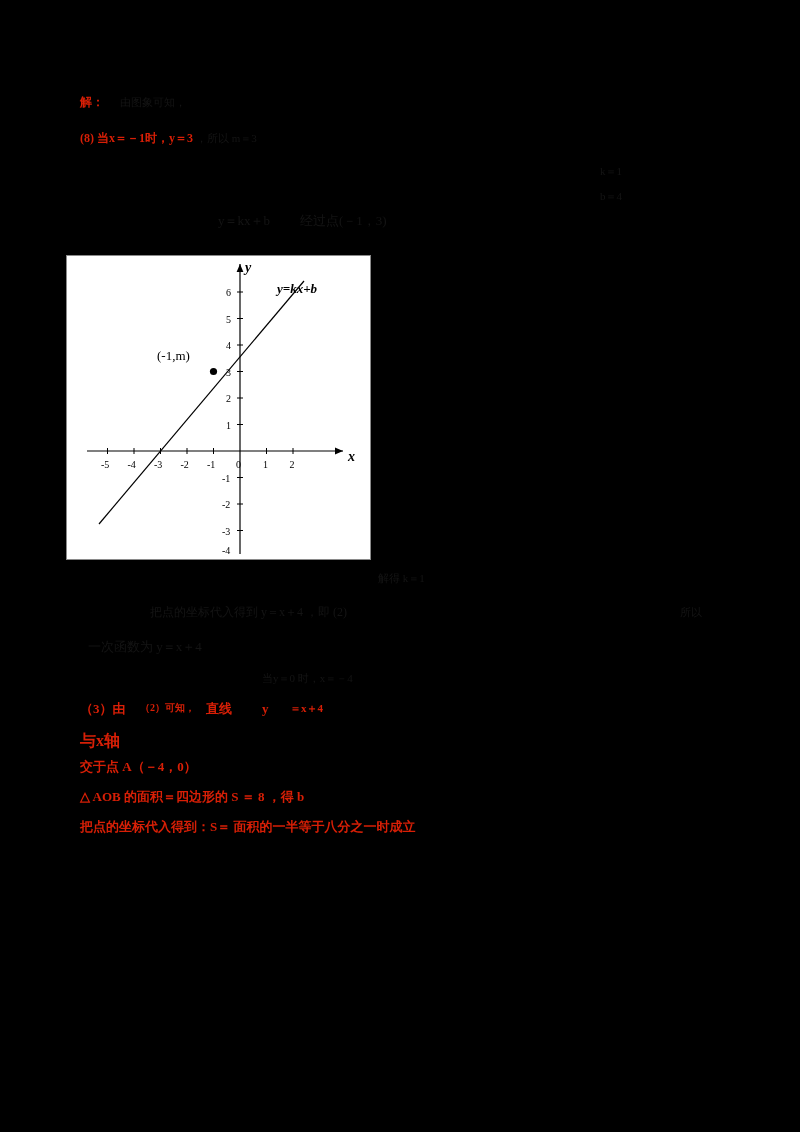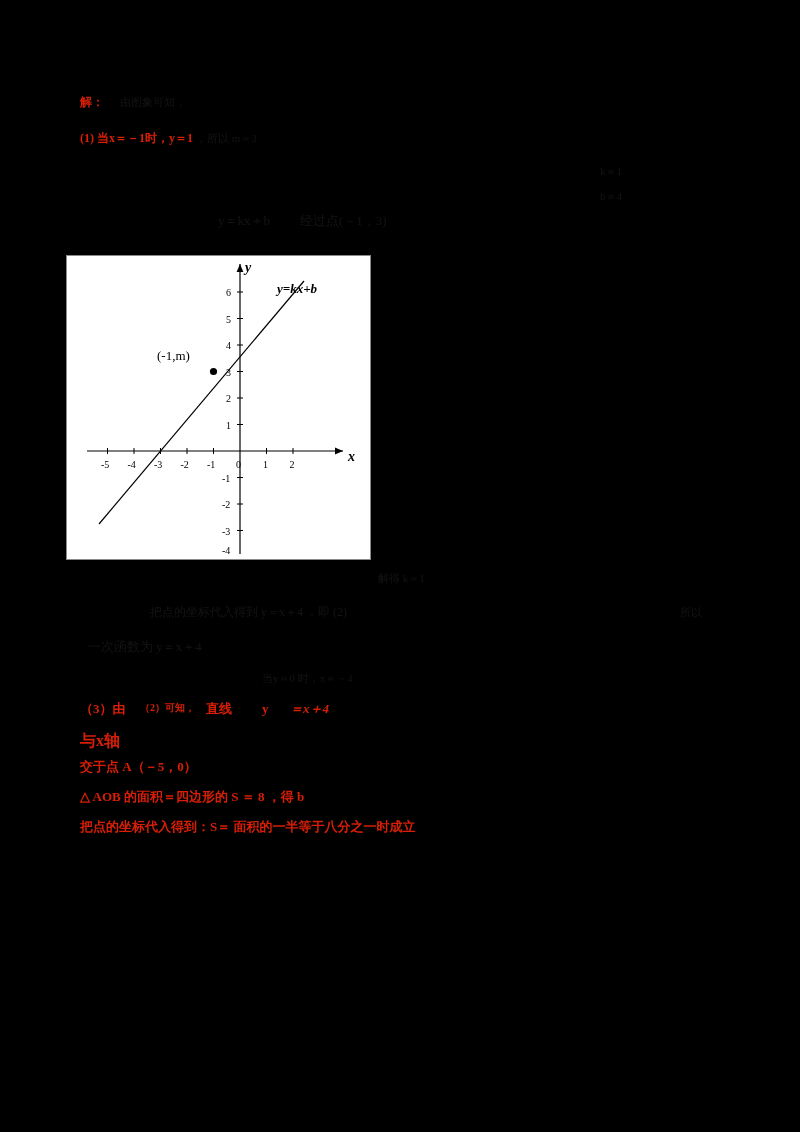--- a/index.html
+++ b/index.html
@@ -72,38 +72,38 @@
   }
 </style>
 </head>
 <body>
 
 <div class="page">
 
   <div id="text-layer">
       <div class="txt red" style="left: 80px; top: 96px; font-size: 12px;">解：</div>
       <div class="txt dark" style="left: 120px; top: 96px; font-size: 11px;">由图象可知，</div>
-      <div class="txt red" style="left: 80px; top: 132px; font-size: 12px;">(1) 当x＝－1时，y＝1</div>
+      <div class="txt red" style="left: 80px; top: 132px; font-size: 12px;">(8) 当x＝－1时，y＝3</div>
       <div class="txt dark" style="left: 196px; top: 132px; font-size: 11px;">，所以 m＝3</div>
       <div class="txt dark" style="left: 600px; top: 165px; font-size: 11px;">k＝1</div>
       <div class="txt dark" style="left: 600px; top: 190px; font-size: 11px;">b＝4</div>
       <div class="txt dark" style="left: 218px; top: 214px; font-size: 13px;">y＝kx＋b</div>
       <div class="txt dark" style="left: 300px; top: 214px; font-size: 13px;">经过点(－1，3)</div>
       <div class="txt dark" style="left: 378px; top: 572px; font-size: 11px;">解得 k＝1</div>
       <div class="txt dark" style="left: 150px; top: 606px; font-size: 12px;">把点的坐标代入得到 y＝x＋4 ，即 (2)</div>
       <div class="txt dark" style="left: 680px; top: 606px; font-size: 11px;">所以</div>
       <div class="txt dark" style="left: 88px; top: 640px; font-size: 13px;">一次函数为 y＝x＋4</div>
       <div class="txt dark" style="left: 262px; top: 672px; font-size: 11px;">当y＝0 时，x＝－4</div>
       <div class="txt red" style="left: 80px; top: 702px; font-size: 13px;">（3）由</div>
       <div class="txt red" style="left: 140px; top: 702px; font-size: 10px;">（2）可知，</div>
       <div class="txt red" style="left: 206px; top: 702px; font-size: 13px;">直线</div>
       <div class="txt red" style="left: 262px; top: 702px; font-size: 13px;">y</div>
-      <div class="txt red" style="left: 290px; top: 702px; font-size: 13px; font-style: italic;">＝x＋4</div>
+      <div class="txt red" style="left: 290px; top: 702px; font-size: 11px;">＝x＋4</div>
       <div class="txt red" style="left: 80px; top: 732px; font-size: 16px;">与x轴</div>
-      <div class="txt red" style="left: 80px; top: 760px; font-size: 13px;">交于点 A（－5，0）</div>
+      <div class="txt red" style="left: 80px; top: 760px; font-size: 13px;">交于点 A（－4，0）</div>
       <div class="txt red" style="left: 80px; top: 790px; font-size: 13px; font-family: Liberation Serif, serif;">△ AOB 的面积＝四边形的 S ＝ 8 ，得 b</div>
       <div class="txt red" style="left: 80px; top: 820px; font-size: 13px;">把点的坐标代入得到：S＝ 面积的一半等于八分之一时成立</div>
     </div>
 
   <div class="figure">
     <svg width="301" height="301" viewBox="0 0 301 301">
 
       <rect x="0" y="0" width="301" height="301" fill="#ffffff"></rect>
 
       <line x1="20" y1="195" x2="276" y2="195" stroke="#000000" stroke-width="1.2"></line>

